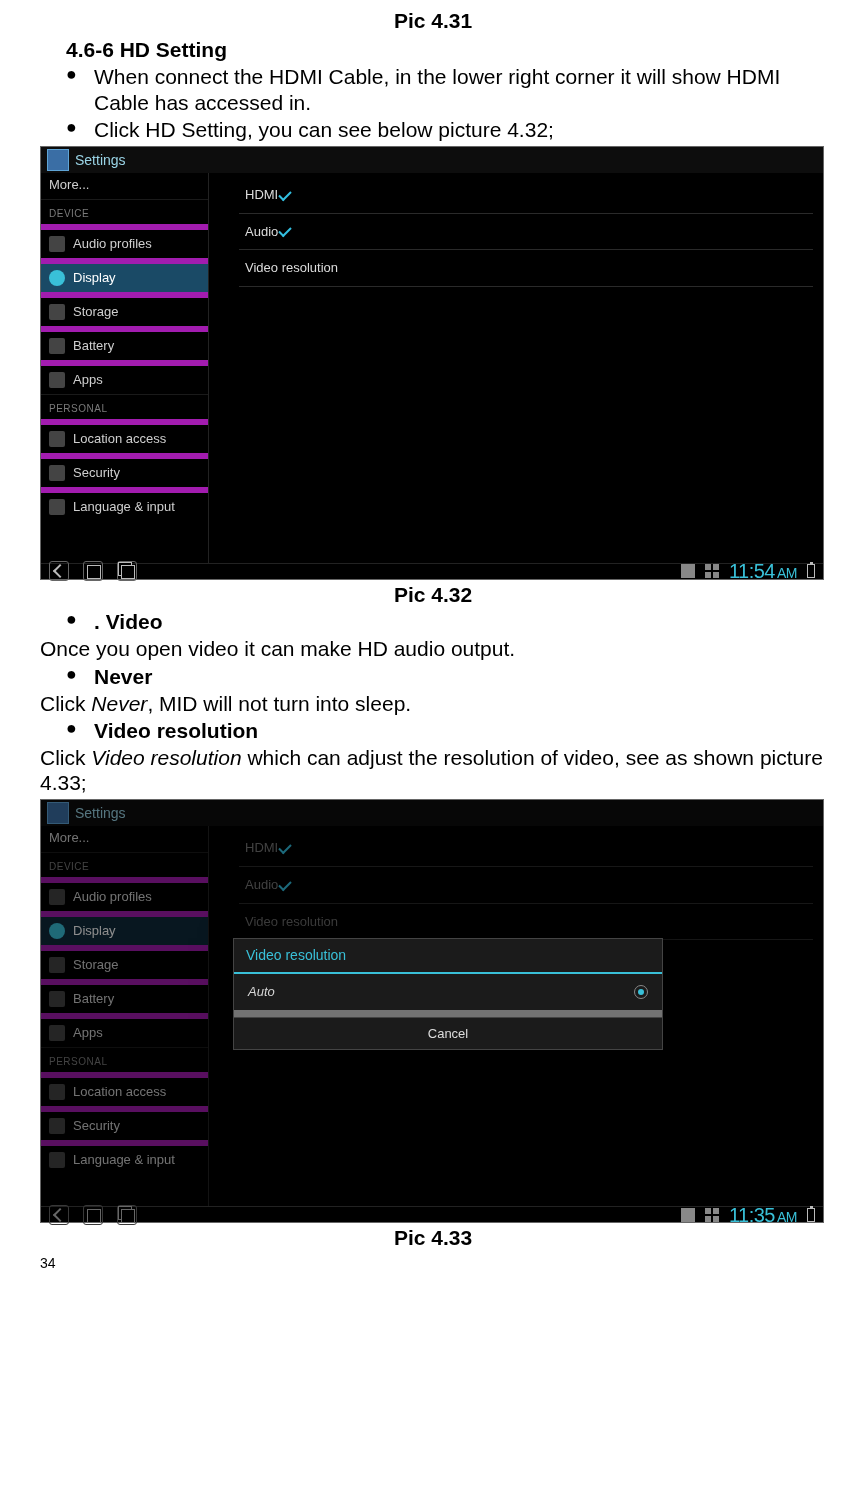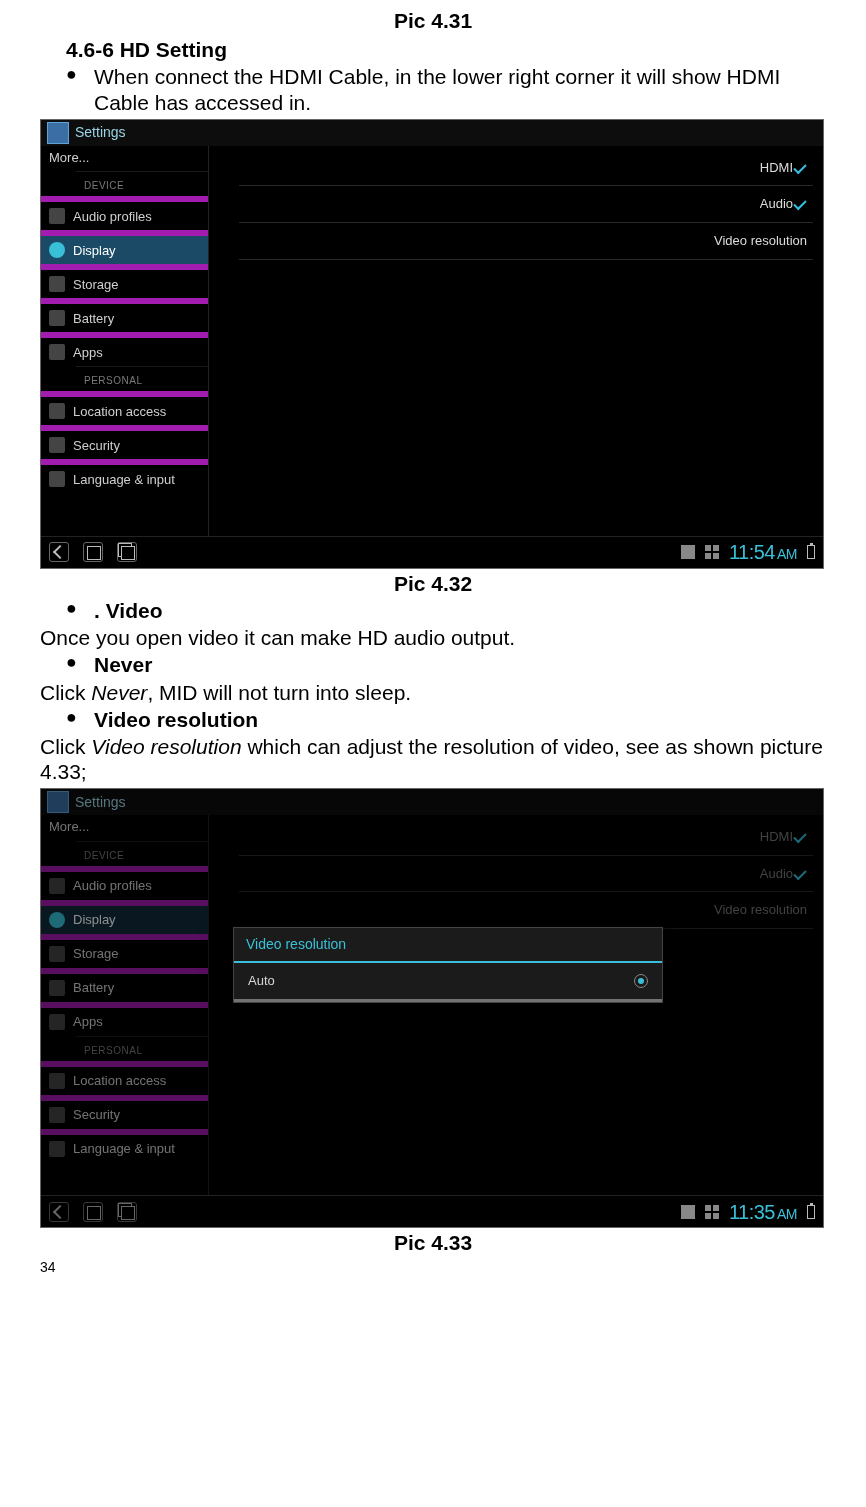--- a/index.html
+++ b/index.html
@@ -67,41 +67,40 @@
     color: #cfcfcf;
     font-size: 13px;
   }
   .sb-row.first { border-top: none; padding-top: 2px; }
   .sb-header {
     padding: 8px 8px 4px 8px;
     color: #7a7a7a;
     font-size: 10px;
     letter-spacing: 0.5px;
     border-top: 1px solid #1a1a1a;
-    margin-left: 35px;
   }
   .sb-row.selected {
     background: #1a4a66;
     color: #fff;
   }
   .sb-ic {
     width: 16px; height: 16px;
     background: #444;
     border-radius: 2px;
     flex: 0 0 16px;
   }
   .sb-ic.circle { border-radius: 50%; background: #39c0d8; }
   .main {
     flex: 1;
     padding: 4px 10px 0 30px;
   }
   .m-row {
     display: flex;
     align-items: center;
-    justify-content: flex-end;
+    justify-content: flex-start;
     padding: 10px 6px;
     border-bottom: 1px solid #2a2a2a;
     color: #dcdcdc;
     font-size: 13px;
   }
   .chk {
     width: 14px; height: 14px;
     position: relative;
   }
   .chk::before {
@@ -109,21 +108,21 @@
     position: absolute;
     left: 1px; top: 3px;
     width: 10px; height: 5px;
     border-left: 2px solid #33bfe0;
     border-bottom: 2px solid #33bfe0;
     transform: rotate(-45deg);
   }
 
   
   .navbar {
-    height: 32px;
+    height: 16px;
     background: #000;
     border-top: 1px solid #222;
     display: flex;
     align-items: center;
     justify-content: space-between;
     padding: 0 8px;
   }
   .nav-left { display: flex; gap: 14px; align-items: center; }
   .nav-btn {
     width: 20px; height: 20px;
@@ -182,22 +181,23 @@
   }
   .dialog-title {
     color: #39c0d8;
     padding: 8px 12px;
     border-bottom: 2px solid #39c0d8;
     font-size: 14px;
   }
   .dlg-row {
     display: flex; justify-content: space-between; align-items: center;
     padding: 10px 14px;
-    border-bottom: 3px solid #737373;
+    border-bottom: 7px solid #737373;
     color: #d6d6d6;
+    font-style: italic;
   }
   .radio {
     width: 14px; height: 14px; border: 1px solid #888; border-radius: 50%;
     position: relative;
   }
   .radio.sel::after {
     content: ""; position: absolute; left: 3px; top: 3px; width: 6px; height: 6px;
     background: #39c0d8; border-radius: 50%;
   }
   .dlg-cancel {
@@ -212,20 +212,21 @@
 </style>
 </head>
 <body>
 
 <div class="topcap">Pic 4.31</div>
 
 <div class="h-indent">4.6-6 HD Setting</div>
 
 <ul class="bul">
   <li>When connect the HDMI Cable, in the lower right corner it will show HDMI Cable has accessed in.</li>
+  <li>Click   HD Setting, you can see below picture 4.32;</li>
 </ul>
 
 <div class="shot">
   <div class="titlebar">
     <span class="sicon"></span>
     <span>Settings</span>
   </div>
   <div class="body-area">
     <div class="sidebar">
       <div class="sb-row first">
@@ -405,18 +406,19 @@
       <span class="batt"></span>
     </div>
   </div>
 
   <div class="dialog">
     <div class="dialog-title">Video resolution</div>
     <div class="dlg-row">
       <span>Auto</span>
       <span class="radio sel"></span>
     </div>
+    <div class="dlg-cancel">Cancel</div>
   </div>
 </div>
 </div>
 
 <div class="cap">Pic 4.33</div>
 <div class="pnum">34</div>
 
 </body></html>

